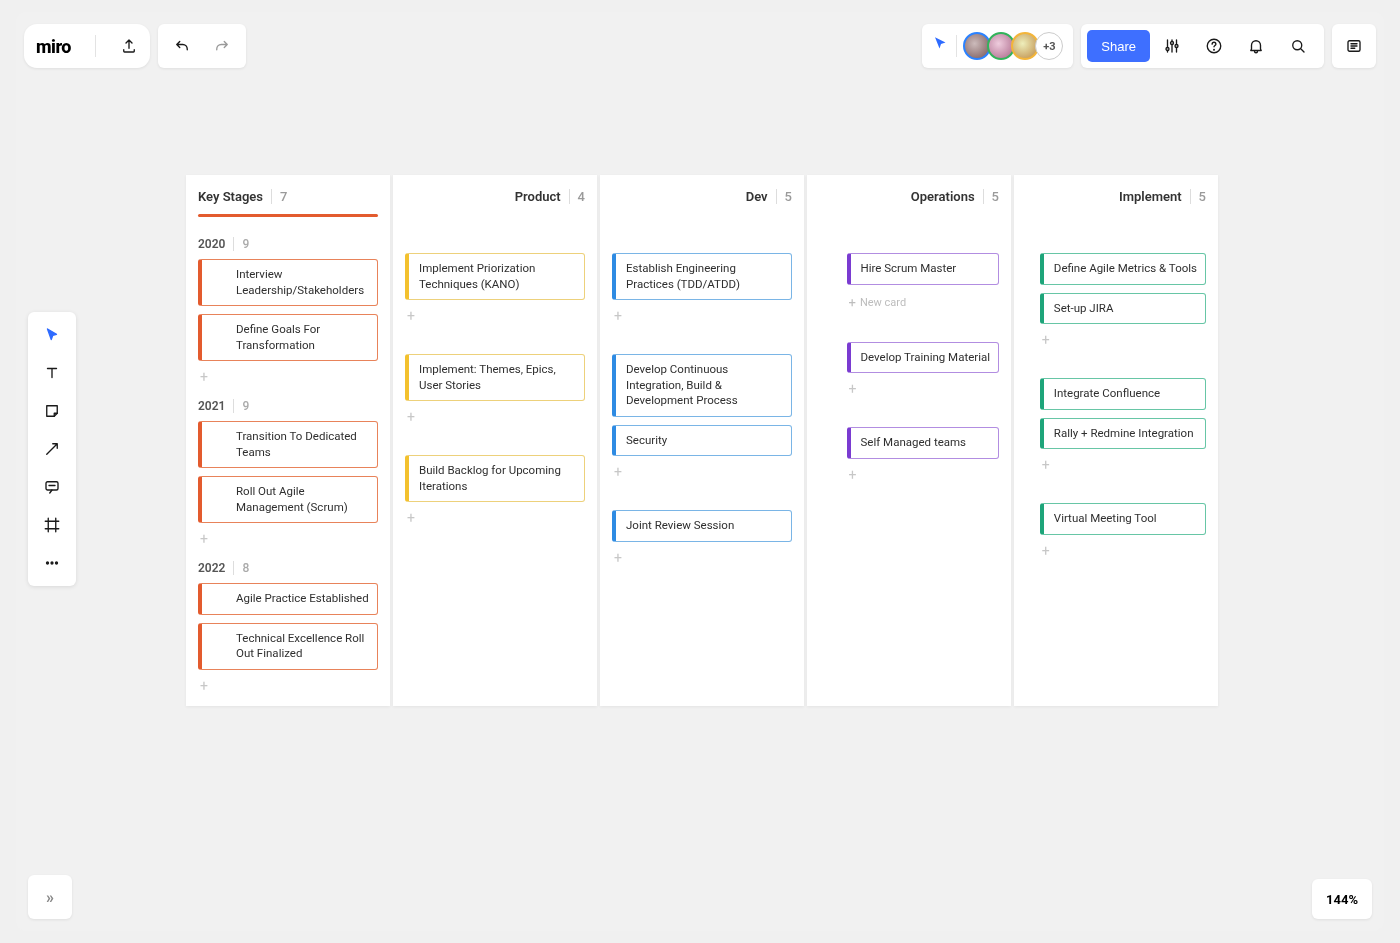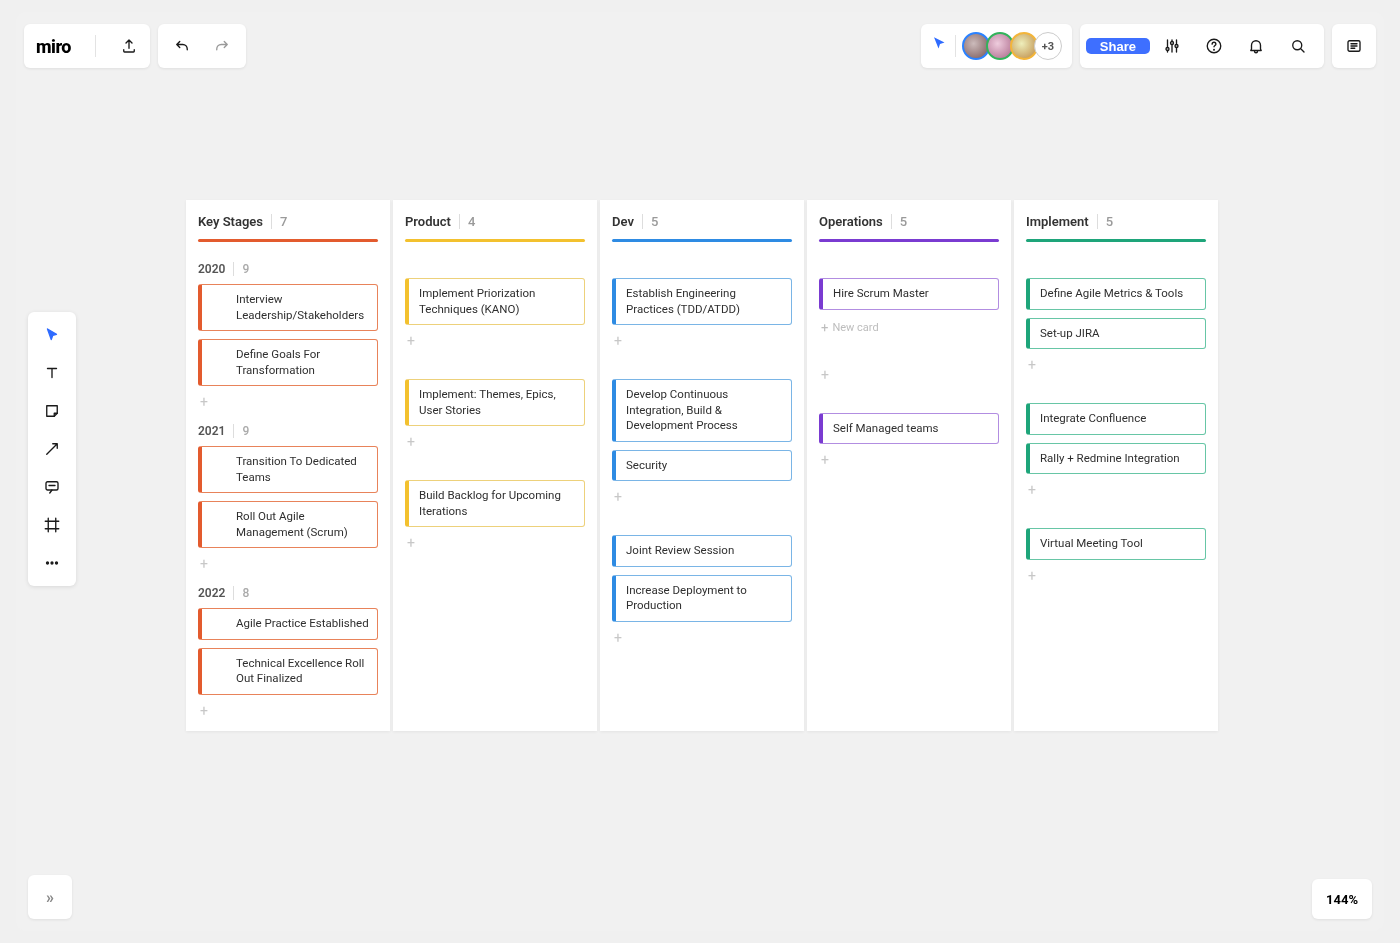--- a/index.html
+++ b/index.html
@@ -24,21 +24,21 @@
   left: 8px; top: 12px;
   display: flex; gap: 8px; align-items: center;
 }
 .chip {
   background: #fff;
   border-radius: 6px;
   height: 44px;
   display: flex; align-items: center;
   box-shadow: 0 1px 3px rgba(0,0,0,.08);
 }
-.logo-chip { padding: 0 12px; gap: 24px; }
+.logo-chip { padding: 0 12px; gap: 24px; border-radius: 13px; }
 .logo-text { font-weight: 800; font-size: 18px; letter-spacing: -0.5px; }
 .divider-v { width:1px; height:22px; background:#e3e3e3; }
 .icon-btn { width:40px; height:44px; display:flex; align-items:center; justify-content:center; cursor:pointer; }
 .undo-chip { padding: 0 4px; }
 
 
 .topbar-right {
   position: absolute;
   right: 8px; top: 12px;
   display: flex; gap: 8px; align-items: center;
@@ -49,22 +49,22 @@
 .avatars .avatar + .avatar { margin-left: -4px; }
 .avatar.a1 { border-color:#2b82ff; background: radial-gradient(circle at 40% 40%, #cbb, #755); }
 .avatar.a2 { border-color:#32b35b; background: radial-gradient(circle at 40% 40%, #ecd, #a68); }
 .avatar.a3 { border-color:#f3b53a; background: radial-gradient(circle at 40% 40%, #eeb, #b84); }
 .avatar-more {
   width:28px; height:28px; border-radius:50%; border:1.5px solid #ccc;
   display:flex; align-items:center; justify-content:center;
   font-size:11px; font-weight:700; color:#555; background:#fff; margin-left:-4px;
 }
 .share-btn {
-  background:#3e6fff; color:#fff; border:none; height:16px; padding:0 14px;
-  border-radius:5px; font-size:13px; font-weight:700; cursor:pointer;
+  background:#3e6fff; color:#fff; border:none; height:32px; padding:0 14px;
+  border-radius:5px; font-size:13px; font-weight:400; cursor:pointer;
 }
 .right-actions { padding: 0 6px; gap:2px; }
 .panel-chip { width:44px; justify-content:center; }
 
 
 .left-toolbar {
   position: absolute;
   left: 12px; top: 300px;
   width: 48px;
   background:#fff;
@@ -86,31 +86,31 @@
 .zoom-chip {
   position:absolute; right:12px; bottom:12px;
   background:#fff; height:40px; padding:0 14px; border-radius:6px;
   display:flex; align-items:center; font-weight:700; font-size:13px;
   box-shadow: 0 1px 3px rgba(0,0,0,.08);
 }
 
 
 .board {
   position:absolute;
-  left:170px; top:188px;
+  left:170px; top:163px;
   display:flex; gap:2px;
   background:transparent;
 }
 .col {
   width:204px;
   background:#fff;
   box-shadow: 0 1px 3px rgba(0,0,0,.06);
   display:flex; flex-direction:column;
 }
-.col + .col { margin-left: 1px; }
+.col + .col { margin-left: 1px; align-items: flex-end; }
 .col-header {
   padding: 14px 12px 10px 12px;
   font-size:13px; font-weight:600; color:#333;
   display:flex; align-items:center; gap:8px;
   border-bottom: 0;
 }
 .col-header .count { color:#9a9a9a; font-weight:500; border-left:1px solid #ddd; padding-left:8px; }
 .col-under { height:3px; margin: 0 12px 6px 12px; border-radius:2px; }
 .col-body { padding: 0 12px 12px 12px; display:flex; flex-direction:column; }
 
@@ -333,38 +333,38 @@
         <div class="col-body">
           <div style="height: 30px;"></div>
           <div class="card">Establish Engineering Practices (TDD/ATDD)</div>
           <div class="plus-only">+</div>
           <div style="height: 30px;"></div>
           <div class="card">Develop Continuous Integration, Build &amp; Development Process</div>
           <div class="card">Security</div>
           <div class="plus-only">+</div>
           <div style="height: 30px;"></div>
           <div class="card">Joint Review Session</div>
-          <div class="card">Increase Deployment to Production</div>
           <div class="plus-only">+</div>
         </div>
       </div>
       <div class="col operations">
         <div class="col-header">
           <span>Operations</span>
           <span class="count">5</span>
         </div>
         <div class="col-under"></div>
         <div class="col-body">
           <div style="height: 30px;"></div>
           <div class="card">Hire Scrum Master</div>
           <div class="add-card with-text">
             <span class="plus">+</span>
             <span>New card</span>
           </div>
           <div style="height: 30px;"></div>
+          <div class="card">Develop Training Material</div>
           <div class="plus-only">+</div>
           <div style="height: 30px;"></div>
           <div class="card">Self Managed teams</div>
           <div class="plus-only">+</div>
         </div>
       </div>
       <div class="col implement">
         <div class="col-header">
           <span>Implement</span>
           <span class="count">5</span>

